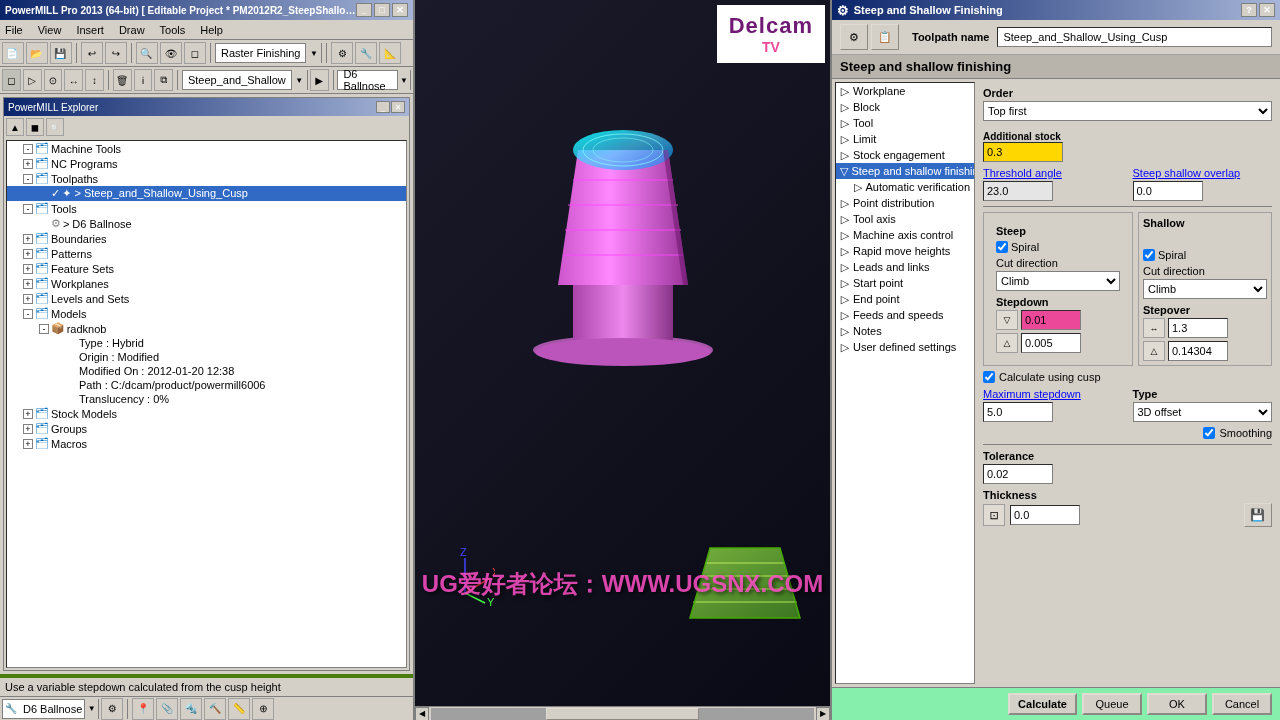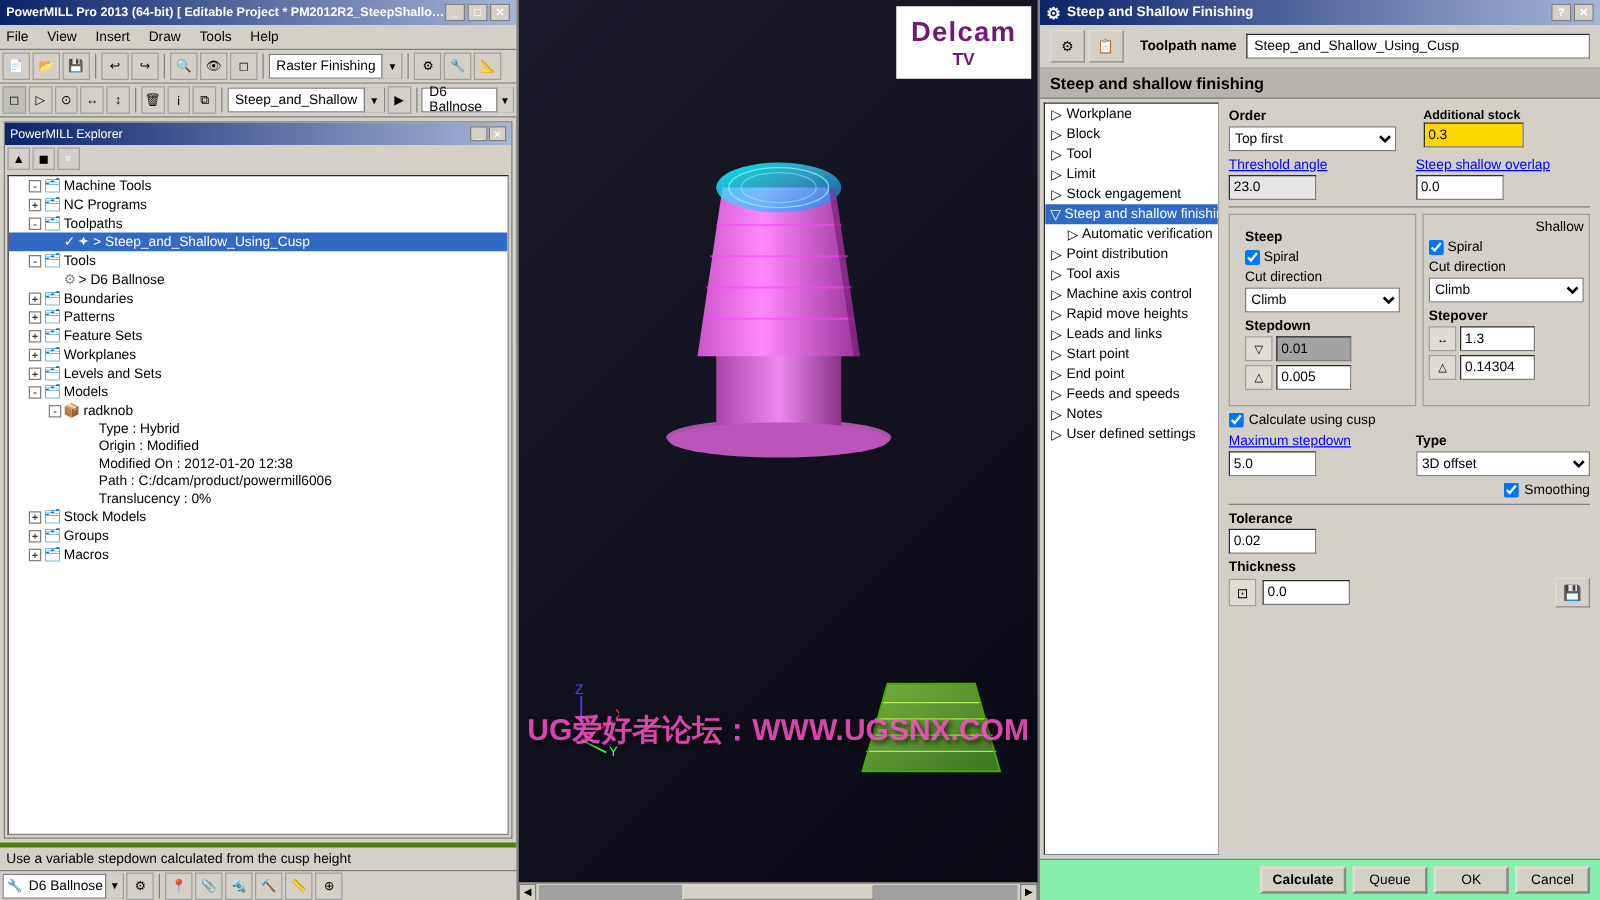--- a/index.html
+++ b/index.html
@@ -346,21 +346,21 @@
           <text x="25" y="8" fill="#4444ff" font-size="10">Z</text>
         </svg>
       </div>
 
       <div style="position:absolute; bottom:120px; left:50%; transform:translateX(-50%); white-space:nowrap; z-index:50;">
         <div style="font-size:24px; font-weight:bold; color:rgba(255,80,200,0.85); text-shadow:2px 2px 4px rgba(0,0,0,0.7);">UG爱好者论坛：WWW.UGSNX.COM</div>
       </div>
 
       <div style="position:absolute; top:5px; right:5px; background:white; padding:8px 12px; text-align:center;">
         <div style="font-size:22px; font-weight:bold; color:#701a75; letter-spacing:1px;">Delcam</div>
-        <div style="font-size:14px; font-weight:bold; color:#701a75;">TV</div>
+        <div style="font-size:14px; font-weight:bold; color:#ec4899;">TV</div>
       </div>
 
       <div style="position:absolute; bottom:0; left:0; right:0; height:14px; background:#d4d0c8; border-top:1px solid #808080; display:flex; align-items:center;">
         <div style="width:14px; height:14px; background:#d4d0c8; border:1px solid #808080; display:flex; align-items:center; justify-content:center; font-size:8px;">◀</div>
         <div style="flex:1; height:12px; background:#a0a0a0; margin:1px 2px; position:relative;">
           <div style="position:absolute; left:30%; width:40%; height:100%; background:#d4d0c8; border:1px outset #e0dcd4;"></div>
         </div>
         <div style="width:14px; height:14px; background:#d4d0c8; border:1px solid #808080; display:flex; align-items:center; justify-content:center; font-size:8px;">▶</div>
       </div>
     </div>
@@ -458,21 +458,21 @@
           <span>Notes</span>
         </div>
         <div class="dialog-nav-item">
           <span class="nav-expand">▷</span>
           <span>User defined settings</span>
         </div>
       </div>
 
       <div style="flex:1; overflow-y:auto; padding:5px; display:flex; flex-direction:column; gap:5px;">
 
-        <div style="display:flex; gap:22px;">
+        <div style="display:flex; gap:10px;flex-direction:column;">
           <div style="flex:1;">
             <div style="font-size:11px; margin-bottom:2px; font-weight:bold;">Order</div>
             <div style="display:flex; align-items:center; gap:0;">
               <select style="flex:1; height:20px; border:1px solid #808080; background:white; font-size:11px;">
                 <option>Top first</option>
                 <option>Bottom first</option>
                 <option>Automatic</option>
               </select>
             </div>
           </div>
@@ -506,30 +506,30 @@
             <div style="font-size:11px; margin-bottom:2px;">Cut direction</div>
             <div style="display:flex; margin-bottom:5px;">
               <select style="flex:1; height:20px; border:1px solid #808080; background:white; font-size:11px;">
                 <option>Climb</option>
                 <option>Conventional</option>
               </select>
             </div>
             <div style="font-size:11px; margin-bottom:2px; font-weight:bold;">Stepdown</div>
             <div style="display:flex; align-items:center; gap:3px; margin-bottom:3px;">
               <div style="width:22px; height:20px; background:#e0dcd4; border:1px solid #a0a0a0; display:flex; align-items:center; justify-content:center; font-size:9px;">▽</div>
-              <input type="text" style="width: 60px; height: 20px; border: 1px inset rgb(128, 128, 128); background: #a3a3a3; padding: 1px 3px; font-size: 11px;" value="0.01">
+              <input type="text" style="width: 60px; height: 20px; border: 1px inset rgb(128, 128, 128); background: #ec4899; padding: 1px 3px; font-size: 11px;" value="0.01">
             </div>
             <div style="display:flex; align-items:center; gap:3px;">
               <div style="width:22px; height:20px; background:#e0dcd4; border:1px solid #a0a0a0; display:flex; align-items:center; justify-content:center; font-size:9px;">△</div>
               <input type="text" style="width: 60px; height: 20px; border: 1px inset rgb(128, 128, 128); background: white; padding: 1px 3px; font-size: 11px;" value="0.005">
             </div>
           </div>
 
           <div style="flex:1; border:1px solid #a0a0a0; padding:4px;">
-            <div style="font-weight:normal; margin-bottom:4px;text-align:right;">Shallow</div>
+            <div style="font-weight:bold; margin-bottom:20px;">Shallow</div>
             <div style="display:flex; align-items:center; gap:3px; margin-bottom:4px;">
               <input type="checkbox" checked="" style="width: 12px; height: 12px;">
               <span>Spiral</span>
             </div>
             <div style="font-size:11px; margin-bottom:2px;">Cut direction</div>
             <div style="display:flex; margin-bottom:5px;">
               <select style="flex:1; height:20px; border:1px solid #808080; background:white; font-size:11px;">
                 <option>Climb</option>
                 <option>Conventional</option>
               </select>

